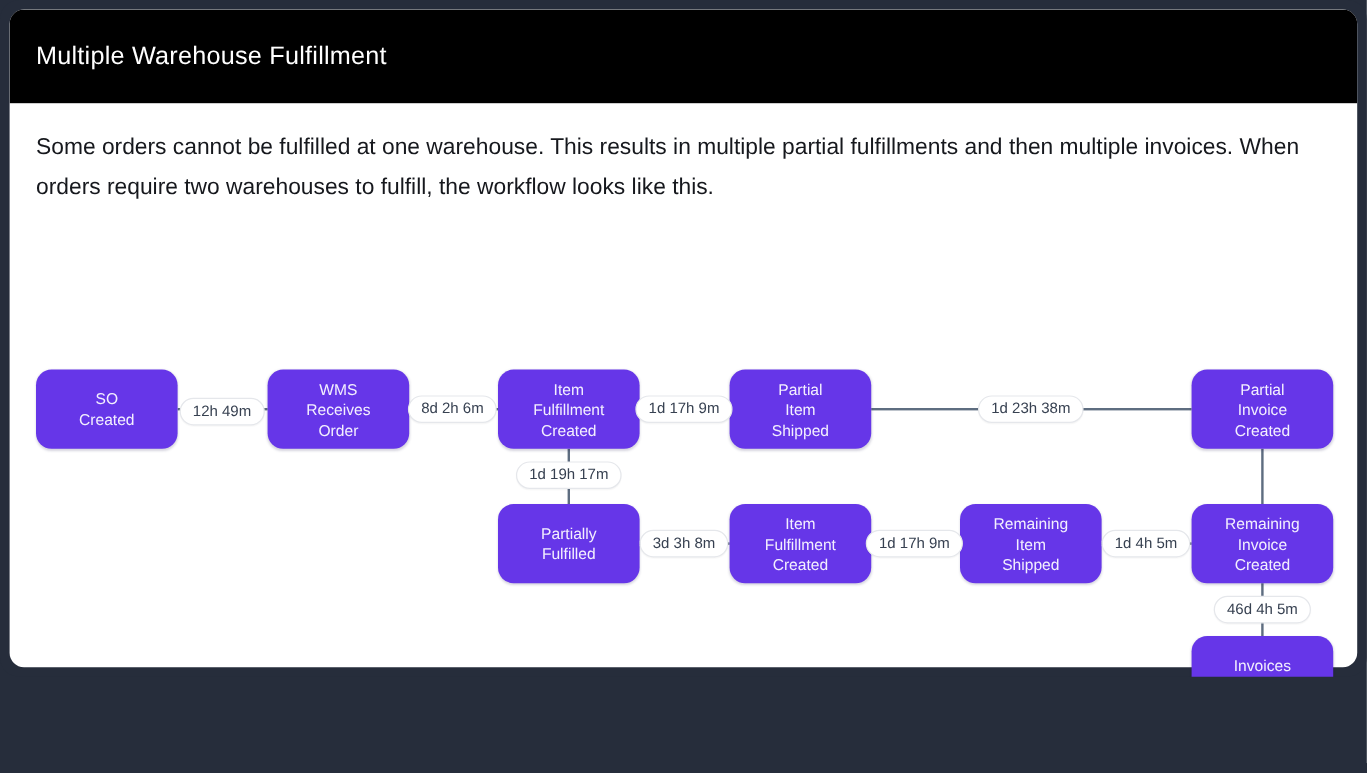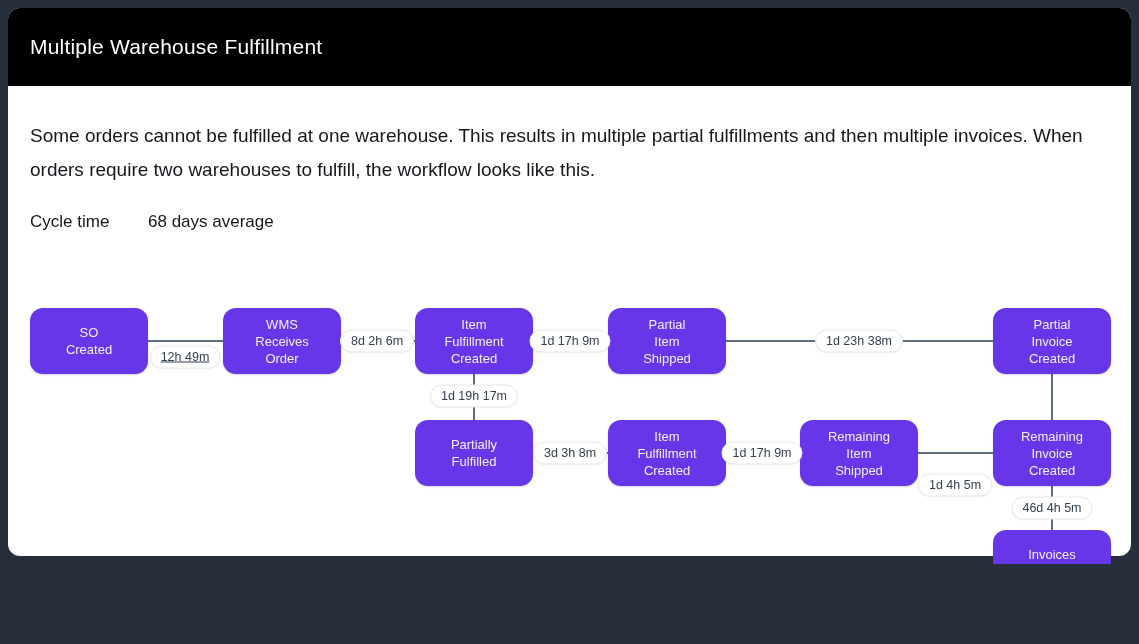--- a/index.html
+++ b/index.html
@@ -29,21 +29,21 @@
     display: flex; align-items: center;
     padding: 0 22px;
   }
   .title {
     color: #ffffff;
     font-size: 21px;
     font-weight: 500;
     letter-spacing: 0.2px;
   }
   .description {
-    margin: 33px 22px 0 22px;
+    margin: 20px 22px 0 22px;
     max-width: 1072px;
     font-size: 19px;
     line-height: 34px;
     color: var(--text, #16181d);
   }
   .stats { margin: 25px 22px 0 22px; }
   .stat-row { display: flex; align-items: baseline; margin-bottom: 19px; }
   .stat-label {
     width: 118px; flex: 0 0 118px;
     font-size: 17px; font-weight: 500;
@@ -88,24 +88,20 @@
 <div class="frame">
   <div class="card">
 
     <div class="header">
       <div class="title">Multiple Warehouse Fulfillment</div>
     </div>
 
     <div class="description">Some orders cannot be fulfilled at one warehouse. This results in multiple partial fulfillments and then multiple invoices. When orders require two warehouses to fulfill, the workflow looks like this.</div>
 
     <div class="stats">
-      <div class="stat-row">
-        <div class="stat-label">Cycle time</div>
-        <div class="stat-value">68 days average</div>
-      </div>
     </div>
   </div>
 
   <div class="flow">
 
     <div class="hline" style="left:148px; top:340px; width:75px;"></div>
     <div class="hline" style="left:341px; top:340px; width:74px;"></div>
     <div class="hline" style="left:533px; top:340px; width:75px;"></div>
     <div class="hline" style="left:726px; top:340px; width:267px;"></div>
     <div class="hline" style="left:533px; top:452px; width:75px;"></div>
@@ -136,23 +132,23 @@
 Created</div>
     <div class="node" style="left:800px; top:420px;">Remaining
 Item
 Shipped</div>
     <div class="node" style="left:993px; top:420px;">Remaining
 Invoice
 Created</div>
     <div class="node" style="left:993px; top:530px;">Invoices
 Paid in Full</div>
 
-    <div class="edge-label" style="left:185px;  top:357px;text-decoration:underline;">12h 49m</div>
+    <div class="edge-label" style="left:185px;  top:343px;">12h 49m</div>
     <div class="edge-label" style="left:377px;  top:341px;">8d 2h 6m</div>
     <div class="edge-label" style="left:570px;  top:341px;">1d 17h 9m</div>
     <div class="edge-label" style="left:859px;  top:341px;">1d 23h 38m</div>
     <div class="edge-label" style="left:474px;  top:396px;text-align:right;">1d 19h 17m</div>
     <div class="edge-label" style="left:570px;  top:453px;">3d 3h 8m</div>
     <div class="edge-label" style="left:762px;  top:453px;">1d 17h 9m</div>
-    <div class="edge-label" style="left:955px;  top:453px;margin-top:32px;">1d 4h 5m</div>
+    <div class="edge-label" style="left:955px;  top:453px;">1d 4h 5m</div>
     <div class="edge-label" style="left:1052px; top:508px;">46d 4h 5m</div>
   </div>
 </div>
 
 </body></html>

